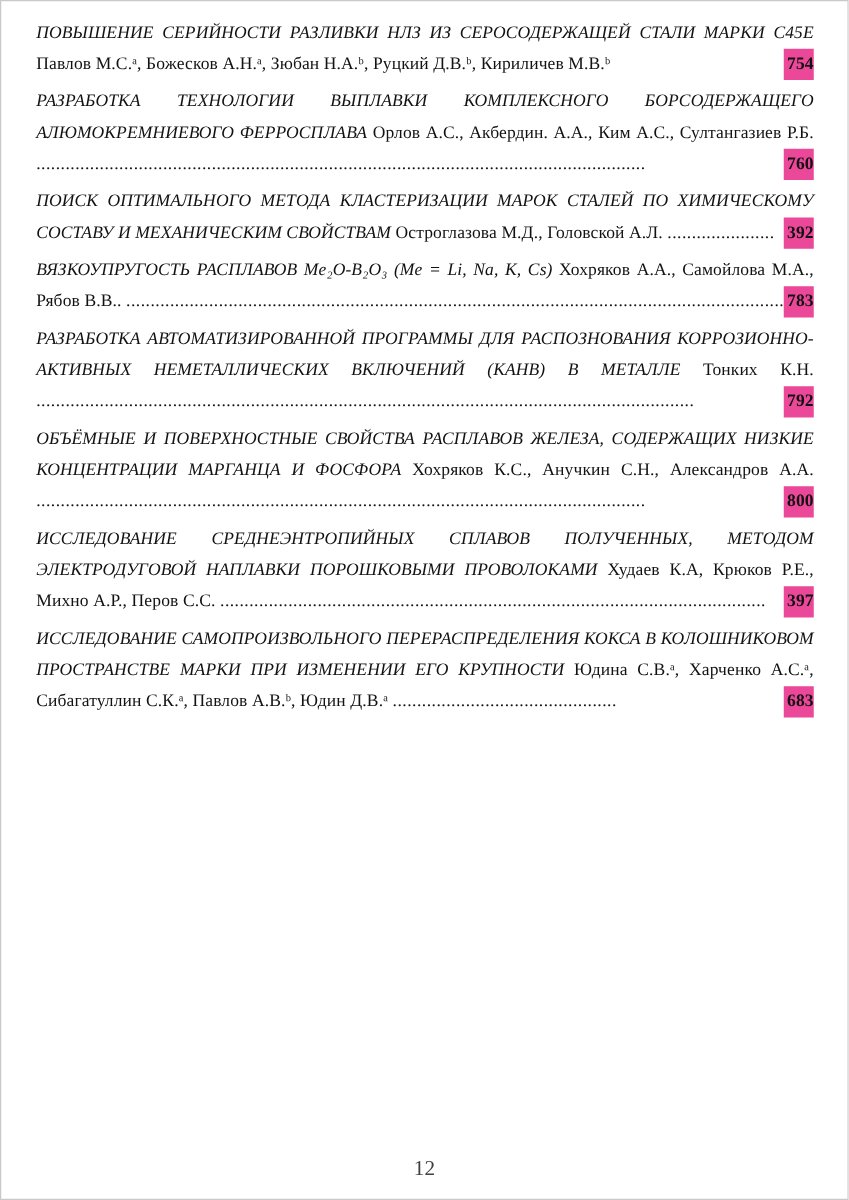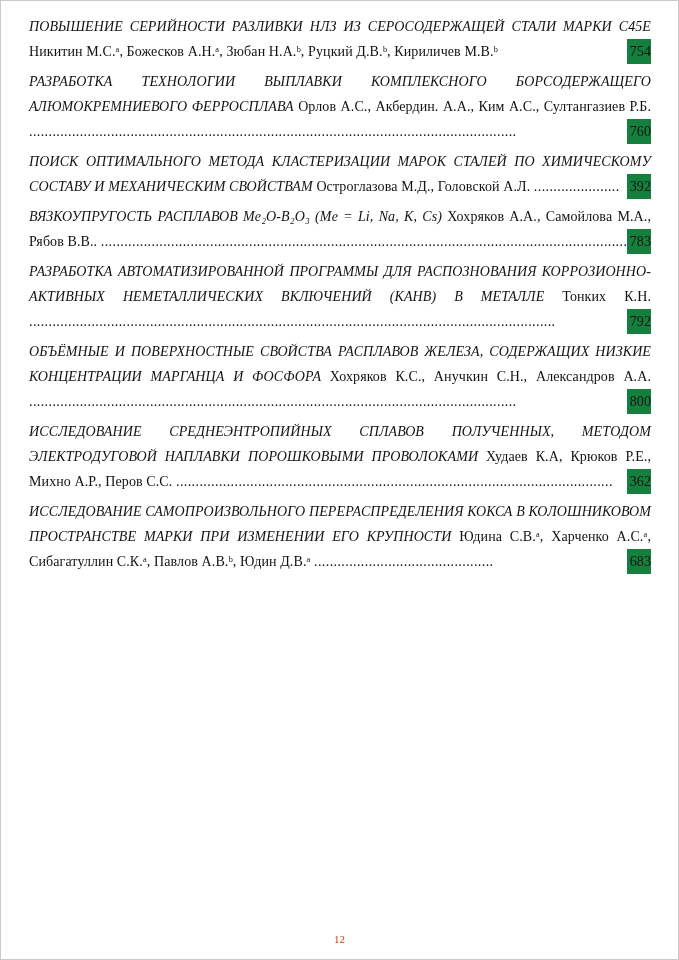--- a/index.html
+++ b/index.html
@@ -31,42 +31,43 @@
   .entry-title { text-transform: none; font-style: italic; }
   .entry-authors { }
   .leader {
     word-break: break-all;
     letter-spacing: 0.4px;
   }
   .pagenum {
     position: absolute;
     right: 0;
     bottom: 0;
-    background: #15803d;
+    background: #ec4899;
     padding-left: 3px;
+    font-weight: bold;
   }
   .footer {
     position: absolute;
     left: 0;
     bottom: 14px;
     width: 100%;
     text-align: center;
-    font-size: 11px;
-    color: #c2410c;
+    font-size: 17px;
+    color: #404040;
   }
 </style>
 </head>
 <body>
 
 <div class="page">
   <div class="toc">
 
     <p class="entry">
       <span class="entry-title">ПОВЫШЕНИЕ СЕРИЙНОСТИ РАЗЛИВКИ НЛЗ ИЗ СЕРОСОДЕРЖАЩЕЙ СТАЛИ МАРКИ С45Е</span>
-      <span class="entry-authors">Никитин М.С.ᵃ, Божесков А.Н.ᵃ, Зюбан Н.А.ᵇ, Руцкий Д.В.ᵇ, Кириличев М.В.ᵇ</span>
+      <span class="entry-authors">Павлов М.С.ᵃ, Божесков А.Н.ᵃ, Зюбан Н.А.ᵇ, Руцкий Д.В.ᵇ, Кириличев М.В.ᵇ</span>
       <span class="leader"></span>
       <span class="pagenum">754</span>
     </p>
 
     <p class="entry">
       <span class="entry-title">РАЗРАБОТКА ТЕХНОЛОГИИ ВЫПЛАВКИ КОМПЛЕКСНОГО БОРСОДЕРЖАЩЕГО АЛЮМОКРЕМНИЕВОГО ФЕРРОСПЛАВА</span>
       <span class="entry-authors">Орлов А.С., Акбердин. А.А., Ким А.С., Султангазиев Р.Б.</span>
       <span class="leader">.............................................................................................................................</span>
       <span class="pagenum">760</span>
     </p>
@@ -97,21 +98,21 @@
       <span class="entry-title">ОБЪЁМНЫЕ И ПОВЕРХНОСТНЫЕ СВОЙСТВА РАСПЛАВОВ ЖЕЛЕЗА, СОДЕРЖАЩИХ НИЗКИЕ КОНЦЕНТРАЦИИ МАРГАНЦА И ФОСФОРА</span>
       <span class="entry-authors">Хохряков К.С., Анучкин С.Н., Александров А.А.</span>
       <span class="leader">.............................................................................................................................</span>
       <span class="pagenum">800</span>
     </p>
 
     <p class="entry">
       <span class="entry-title">ИССЛЕДОВАНИЕ СРЕДНЕЭНТРОПИЙНЫХ СПЛАВОВ ПОЛУЧЕННЫХ, МЕТОДОМ ЭЛЕКТРОДУГОВОЙ НАПЛАВКИ ПОРОШКОВЫМИ ПРОВОЛОКАМИ</span>
       <span class="entry-authors">Худаев К.А, Крюков Р.Е., Михно А.Р., Перов С.С.</span>
       <span class="leader">................................................................................................................</span>
-      <span class="pagenum">362</span>
+      <span class="pagenum">397</span>
     </p>
 
 
     <p class="entry">
       <span class="entry-title">ИССЛЕДОВАНИЕ САМОПРОИЗВОЛЬНОГО ПЕРЕРАСПРЕДЕЛЕНИЯ КОКСА В КОЛОШНИКОВОМ ПРОСТРАНСТВЕ МАРКИ ПРИ ИЗМЕНЕНИИ ЕГО КРУПНОСТИ</span>
       <span class="entry-authors">Юдина С.В.ᵃ, Харченко А.С.ᵃ, Сибагатуллин С.К.ᵃ, Павлов А.В.ᵇ, Юдин Д.В.ᵃ</span>
       <span class="leader">..............................................</span>
       <span class="pagenum">683</span>
     </p>
 

